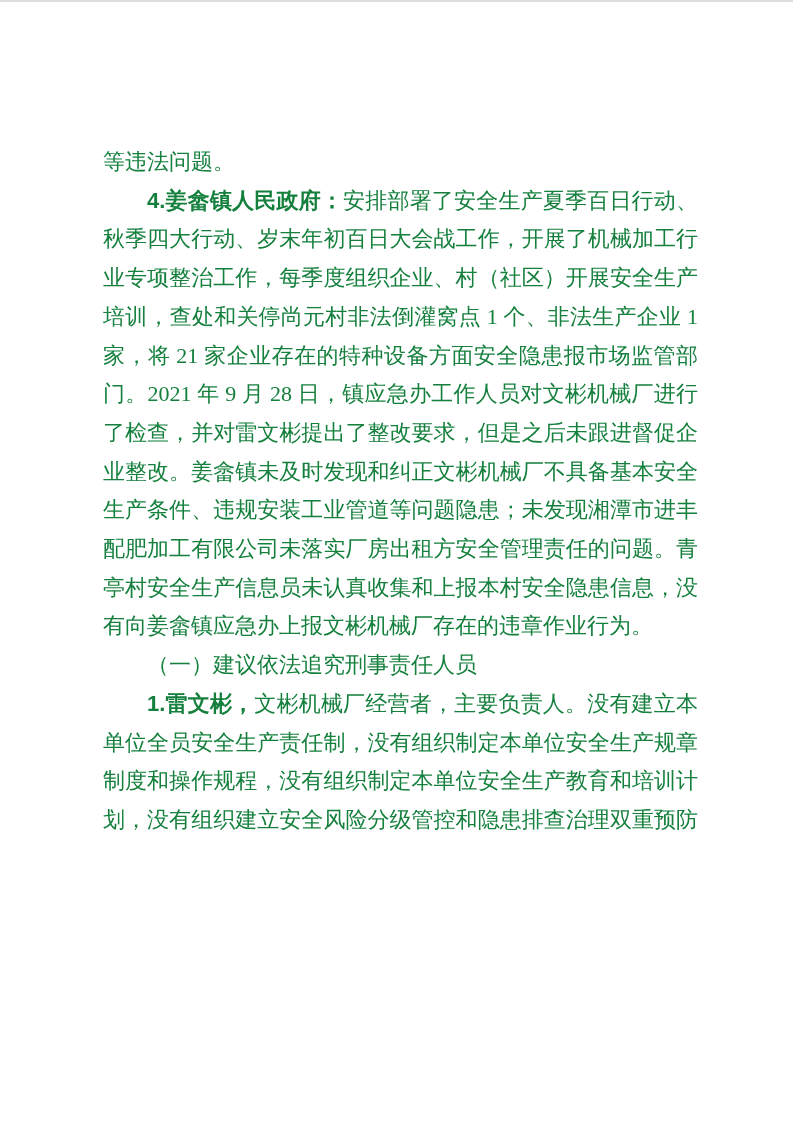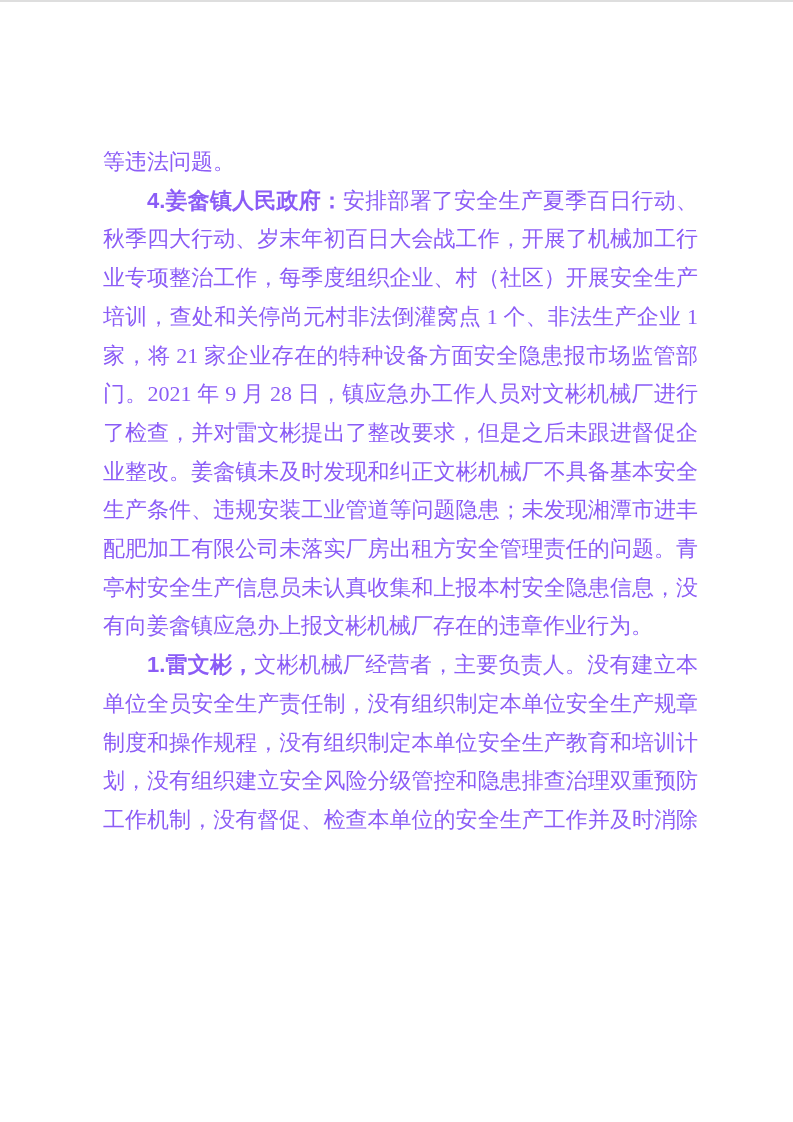--- a/index.html
+++ b/index.html
@@ -7,21 +7,21 @@
     padding: 0;
     background: #ffffff;
   }
   .page {
     position: relative;
     width: 793px;
     height: 840px;
     background: #ffffff;
     overflow: hidden;
     font-family: "Liberation Serif", "DejaVu Serif", serif;
-    color: #8b5cf6;
+    color: #15803d;
   }
   .top-scan-edge {
     position: absolute;
     top: 0; left: 0;
     width: 100%;
     height: 2px;
     background: #dedede;
   }
   .content {
     position: absolute;
@@ -70,19 +70,20 @@
 
     <p class="body-para no-indent">
       <span>等违法问题。</span>
     </p>
 
     <p class="body-para">
       <span class="para-lead">4.姜畲镇人民政府：</span><span>安排部署了安全生产夏季百日行动、秋季四大行动、岁末年初百日大会战工作，开展了机械加工行业专项整治工作，每季度组织企业、村（社区）开展安全生产培训，查处和关停尚元村非法倒灌窝点 1 个、非法生产企业 1 家，将 21 家企业存在的特种设备方面安全隐患报市场监管部门。2021 年 9 月 28 日，镇应急办工作人员对文彬机械厂进行了检查，并对雷文彬提出了整改要求，但是之后未跟进督促企业整改。姜畲镇未及时发现和纠正文彬机械厂不具备基本安全生产条件、违规安装工业管道等问题隐患；未发现湘潭市进丰配肥加工有限公司未落实厂房出租方安全管理责任的问题。青亭村安全生产信息员未认真收集和上报本村安全隐患信息，没有向姜畲镇应急办上报文彬机械厂存在的违章作业行为。</span>
     </p>
 
 
+    <h3 class="sub-heading">（一）建议依法追究刑事责任人员</h3>
 
     <p class="body-para">
       <span class="para-lead">1.雷文彬，</span><span>文彬机械厂经营者，主要负责人。没有建立本单位全员安全生产责任制，没有组织制定本单位安全生产规章制度和操作规程，没有组织制定本单位安全生产教育和培训计划，没有组织建立安全风险分级管控和隐患排查治理双重预防工作机制，没有督促、检查本单位的安全生产工作并及时消除安全生产事故隐患，对马维俊组织实施气压试验完全失察，没有发现和制止违章作业行为，对事故的发生负有主要责任。依据《中华人民</span>
     </p>
 
   </div>
 </div>
 
 </body></html>

